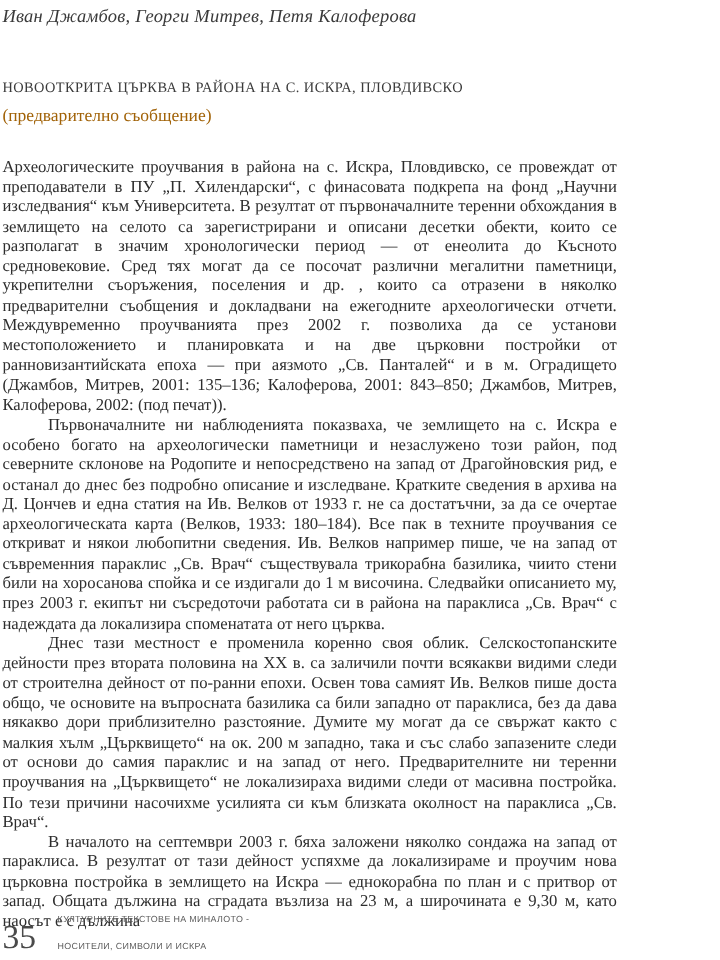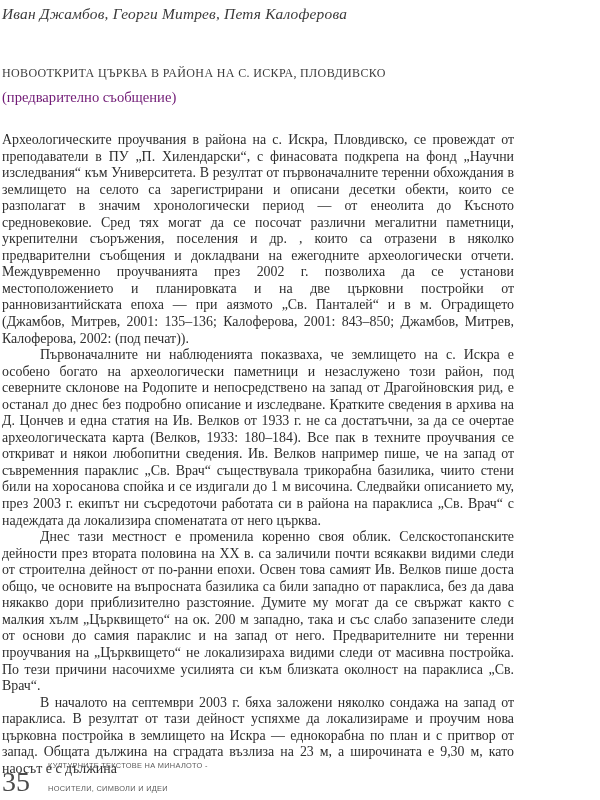--- a/index.html
+++ b/index.html
@@ -46,21 +46,21 @@
     font-size: 12px;
     letter-spacing: 0.35px;
     color: #3b3b3b;
     line-height: 22px;
     margin: 0;
     font-weight: normal;
     white-space: nowrap;
   }
   .title-sub {
     font-size: 14.6px;
-    color: #701a75;
+    color: #a16207;
     line-height: 20px;
     margin: 3px 0 0 0;
     font-weight: normal;
   }
 
   
   .body-text {
     margin-top: 25px;
   }
   .para {
@@ -120,17 +120,17 @@
     <p class="para first">Археологическите проучвания в района на с. Искра, Пловдивско, се провеждат от преподаватели в ПУ „П. Хилендарски“, с финасовата подкрепа на фонд „Научни изследвания“ към Университета. В резултат от първоначалните теренни обхождания в землището на селото са зарегистрирани и описани десетки обекти, които се разполагат в значим хронологически период — от енеолита до Късното средновековие. Сред тях могат да се посочат различни мегалитни паметници, укрепителни съоръжения, поселения и др. , които са отразени в няколко предварителни съобщения и докладвани на ежегодните археологически отчети. Междувременно проучванията през 2002 г. позволиха да се установи местоположението и планировката и на две църковни постройки от ранновизантийската епоха — при аязмото „Св. Панталей“ и в м. Оградището (Джамбов, Митрев, 2001: 135–136; Калоферова, 2001: 843–850; Джамбов, Митрев, Калоферова, 2002: (под печат)).</p>
     <p class="para">Първоначалните ни наблюденията показваха, че землището на с. Искра е особено богато на археологически паметници и незаслужено този район, под северните склонове на Родопите и непосредствено на запад от Драгойновския рид, е останал до днес без подробно описание и изследване. Кратките сведения в архива на Д. Цончев и една статия на Ив. Велков от 1933 г. не са достатъчни, за да се очертае археологическата карта (Велков, 1933: 180–184). Все пак в техните проучвания се откриват и някои любопитни сведения. Ив. Велков например пише, че на запад от съвременния параклис „Св. Врач“ съществувала трикорабна базилика, чиито стени били на хоросанова спойка и се издигали до 1 м височина. Следвайки описанието му, през 2003 г. екипът ни съсредоточи работата си в района на параклиса „Св. Врач“ с надеждата да локализира споменатата от него църква.</p>
     <p class="para">Днес тази местност е променила коренно своя облик. Селскостопанските дейности през втората половина на ХХ в. са заличили почти всякакви видими следи от строителна дейност от по-ранни епохи. Освен това самият Ив. Велков пише доста общо, че основите на въпросната базилика са били западно от параклиса, без да дава някакво дори приблизително разстояние. Думите му могат да се свържат както с малкия хълм „Църквището“ на ок. 200 м западно, така и със слабо запазените следи от основи до самия параклис и на запад от него. Предварителните ни теренни проучвания на „Църквището“ не локализираха видими следи от масивна постройка. По тези причини насочихме усилията си към близката околност на параклиса „Св. Врач“.</p>
     <p class="para">В началото на септември 2003 г. бяха заложени няколко сондажа на запад от параклиса. В резултат от тази дейност успяхме да локализираме и проучим нова църковна постройка в землището на Искра — еднокорабна по план и с притвор от запад. Общата дължина на сградата възлиза на 23 м, а широчината е 9,30 м, като наосът е с дължина</p>
   </div>
 
   <div class="footer">
     <div class="folio">35</div>
     <div class="footer-lines">
       <div>КУЛТУРНИТЕ ТЕКСТОВЕ НА МИНАЛОТО -</div>
-      <div>НОСИТЕЛИ, СИМВОЛИ И ИДЕИ</div>
+      <div>НОСИТЕЛИ, СИМВОЛИ И ИСКРА</div>
     </div>
   </div>
 
 </div>
 
 </body></html>

